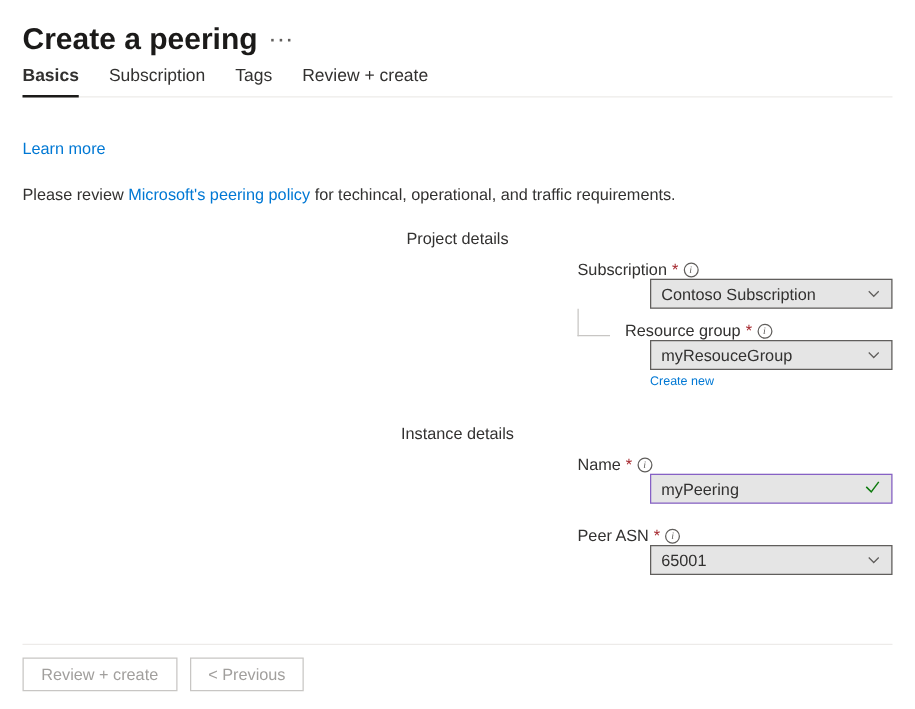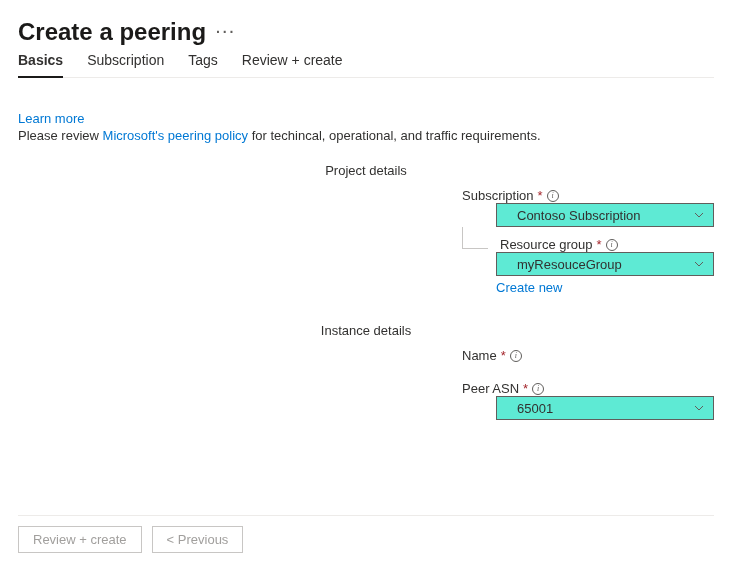--- a/index.html
+++ b/index.html
@@ -38,21 +38,21 @@
     .tab.active {
       border-bottom: 2px solid #1b1a19;
       font-weight: 600;
     }
     .intro {
       margin-top: 14px;
       font-size: 13px;
       line-height: 1.4;
     }
     .link { color: #0078d4; cursor: pointer; }
-    .policy-row { margin-top: 0; font-size: 13px; }
+    .policy-row { margin-top: 20px; font-size: 13px; }
     .section-header {
       margin-top: 20px;
       font-size: 13px;
       color: #323130;
       text-align: center;
     }
     .form-row {
       display: flex;
       align-items: flex-end;
       margin-top: 10px;
@@ -88,22 +88,22 @@
       font-family: serif;
       cursor: pointer;
     }
     .field-col { flex: 1; }
     .select-wrap, .input-wrap {
       position: relative;
       border: 1px solid #605e5c;
       height: 24px;
       display: flex;
       align-items: center;
-      padding: 0 20px;
-      background: #5eead4;
+      padding: 0 8px;
+      background: #e5e5e5;
     }
     .input-wrap.valid { border-color: #8661c5; }
     .select-wrap input, .input-wrap input {
       border: none;
       outline: none;
       width: 100%;
       font-size: 13px;
       font-family: inherit;
       color: #323130;
       background: transparent;
@@ -117,21 +117,21 @@
     }
     .chevron svg { display:block; }
     .check {
       position: absolute;
       right: 8px;
       top: 50%;
       transform: translateY(-50%);
     }
     .sublink {
       color: #0078d4;
-      font-size: 13px;
+      font-size: 10px;
       margin-top: 4px;
       cursor: pointer;
     }
     .footer {
       position: absolute;
       left: 18px;
       right: 18px;
       bottom: 14px;
       border-top: 1px solid #edebe9;
       padding-top: 10px;
@@ -221,20 +221,30 @@
 </div>
 
 <div class="section-header" style="margin-top:28px">Instance details</div>
 
 <div class="form-row">
   <div class="label-col">
     <span>Name</span>
     <span class="req">*</span>
     <span class="info-icon">i</span>
   </div>
+  <div class="field-col">
+    <div class="input-wrap valid">
+      <input type="text" value="myPeering" style="">
+      <span class="check">
+        <svg width="14" height="14" viewBox="0 0 14 14">
+            <path d="M2 7 L6 11 L12 3" fill="none" stroke="#107c10" stroke-width="1.2"></path>
+          </svg>
+      </span>
+    </div>
+  </div>
 </div>
 
 <div class="form-row" style="margin-top:18px">
   <div class="label-col">
     <span>Peer ASN</span>
     <span class="req">*</span>
     <span class="info-icon">i</span>
   </div>
   <div class="field-col">
     <div class="select-wrap">

